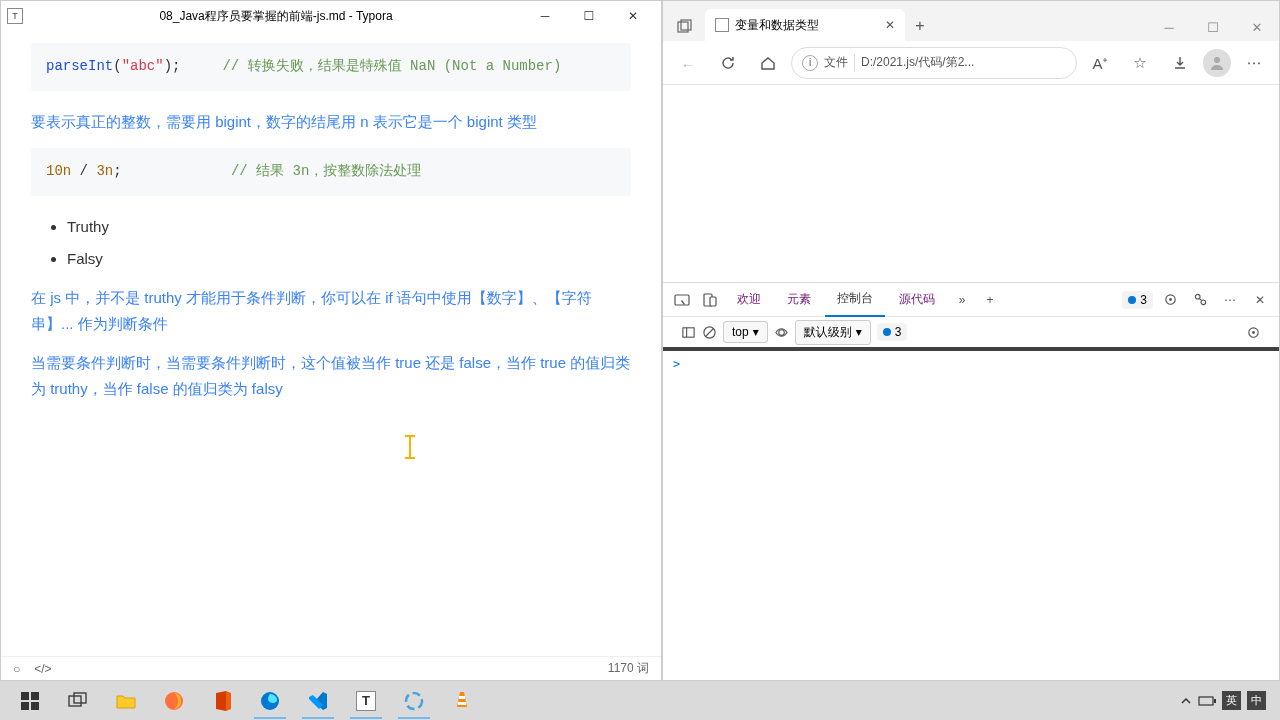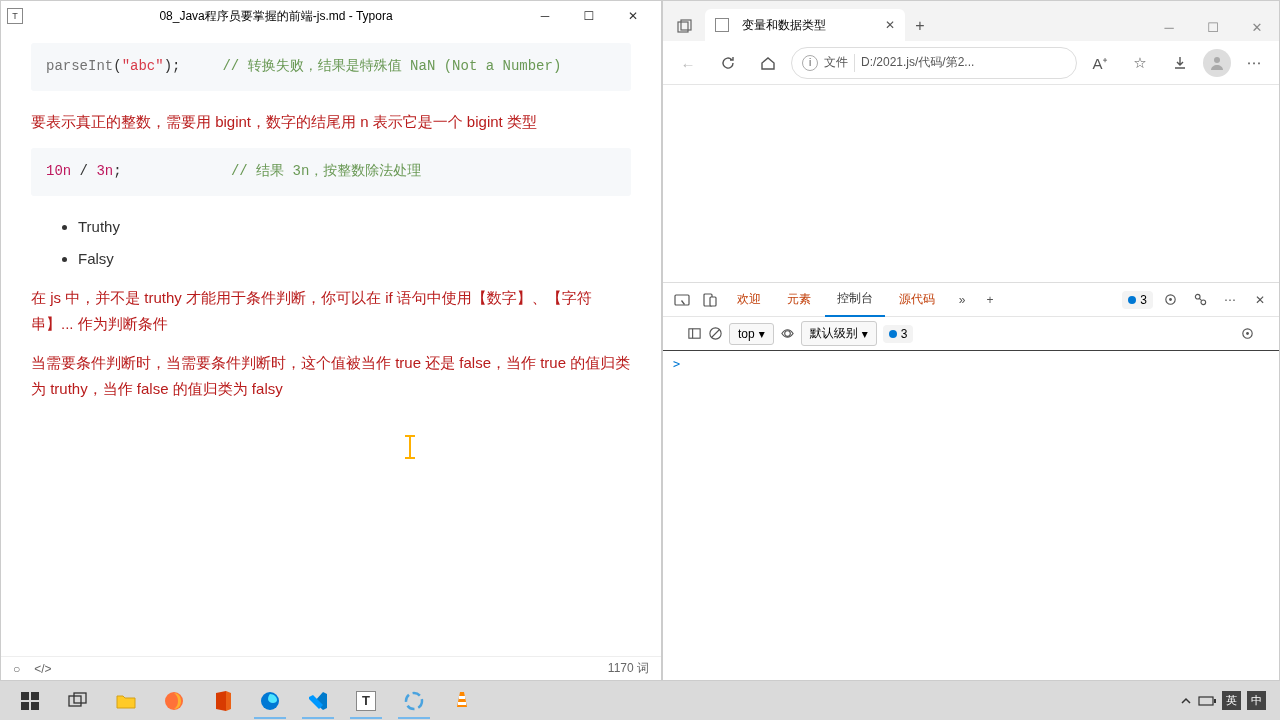--- a/index.html
+++ b/index.html
@@ -8,67 +8,67 @@
 
 .typora { position: absolute; left: 0; top: 0; width: 662px; height: 681px; background: #fff; border: 1px solid #ccc; display: flex; flex-direction: column; }
 .typora-title { height: 30px; display: flex; align-items: center; padding: 0 6px; font-size: 12px; }
 .typora-title .t-icon { width: 16px; height: 16px; margin-right: 6px; display: inline-flex; align-items: center; justify-content: center; border: 1px solid #888; font-size: 9px; color: #444; }
 .typora-title .title-text { flex: 1; text-align: center; }
 .typora-title .wbtn { width: 44px; height: 28px; display: flex; align-items: center; justify-content: center; cursor: pointer; font-size: 12px; color: #333; }
 .typora-menu { height: 26px; display: flex; align-items: center; padding: 0 6px; font-size: 13px; color: #333; gap: 8px; }
 .typora-menu span { padding: 2px 4px; cursor: pointer; }
 .typora-body { flex: 1; overflow: auto; padding: 0 30px 12px 30px; position: relative; font-size: 15px; color: #333; line-height: 1.7; }
 .codeblk { background: #f6f8fa; border-radius: 3px; padding: 12px 15px; font-family: Consolas, "Courier New", monospace; font-size: 14px; margin: 12px 0 18px 0; white-space: pre; overflow: hidden; }
-.codeblk .fn { color: #737373; }
+.codeblk .fn { color: #1d4ed8; }
 .codeblk .str { color: #d73a49; }
-.codeblk .num { color: #be185d; }
+.codeblk .num { color: #a16207; }
 .codeblk .cmt { color: #6a9955; }
 .codeblk .naN { color: #6a9955; }
-.para { margin: 14px 0; color: #b91c1c; }
+.para { margin: 14px 0; color: #3b82f6; }
 .h3 { font-size: 22px; font-weight: bold; margin: 28px 0 14px 0; display: flex; align-items: center; gap: 6px; }
 .star { color: #f5b301; font-size: 20px; }
-ul.blist { list-style: disc; margin-left: 47px; }
+ul.blist { list-style: disc; margin-left: 36px; }
 ul.blist li { margin: 6px 0; font-size: 15px; }
 .typora-status { height: 24px; border-top: 1px solid #eee; display: flex; align-items: center; padding: 0 12px; font-size: 12px; color: #666; }
 .typora-status .sp { flex: 1; }
 .cursor-caret { position: absolute; left: 408px; top: 406px; width: 2px; height: 20px; background: transparent; }
 .cursor-caret::before { content: ""; position: absolute; width: 2px; height: 20px; background: #ffb000; left: 0; top: 0; }
 .cursor-caret::after { content: ""; position: absolute; width: 10px; height: 2px; background: #ffb000; left: -4px; top: -2px; }
 .cursor-caret .bot { position: absolute; width: 10px; height: 2px; background: #ffb000; left: -4px; bottom: -2px; }
 
 
 .browser { position: absolute; left: 662px; top: 0; width: 618px; height: 681px; background: #fff; border: 1px solid #ccc; display: flex; flex-direction: column; }
 .br-tabs { height: 40px; background: #f3f3f3; display: flex; align-items: flex-end; padding-left: 8px; }
 .tabstrip-icon { width: 28px; height: 28px; display: flex; align-items: center; justify-content: center; color: #555; margin-right: 6px; }
-.br-tab { height: 32px; background: #fff; border-radius: 6px 6px 0 0; display: flex; align-items: center; padding: 0 10px; font-size: 12px; gap: 13px; min-width: 200px; margin-top: 8px; }
+.br-tab { height: 32px; background: #fff; border-radius: 6px 6px 0 0; display: flex; align-items: center; padding: 0 10px; font-size: 12px; gap: 6px; min-width: 200px; margin-top: 8px; }
 .br-tab .pg-icon { width: 14px; height: 14px; border: 1px solid #888; }
 .br-tab .close { margin-left: auto; cursor: pointer; color: #555; }
 .br-newtab { width: 30px; height: 30px; display: flex; align-items: center; justify-content: center; color: #555; cursor: pointer; font-size: 16px; margin-top: 6px; }
 .br-winbtns { margin-left: auto; display: flex; }
 .br-winbtns .wbtn { width: 44px; height: 28px; display: flex; align-items: center; justify-content: center; cursor: pointer; color: #888; }
 .br-toolbar { height: 44px; background: #fff; border-bottom: 1px solid #e5e5e5; display: flex; align-items: center; padding: 0 8px; gap: 6px; }
 .tbtn { width: 34px; height: 34px; display: flex; align-items: center; justify-content: center; color: #555; cursor: pointer; border-radius: 4px; font-size: 15px; }
 .tbtn.disabled { color: #bbb; cursor: default; }
 .addr { flex: 1; height: 32px; border: 1px solid #ddd; border-radius: 16px; display: flex; align-items: center; padding: 0 10px; gap: 6px; font-size: 12px; color: #555; overflow: hidden; }
 .addr .info-icon { width: 16px; height: 16px; border: 1px solid #aaa; border-radius: 50%; display: flex; align-items: center; justify-content: center; font-size: 10px; flex-shrink: 0; }
 .addr .divider { width: 1px; height: 18px; background: #ddd; flex-shrink: 0; }
 .addr .path { white-space: nowrap; overflow: hidden; text-overflow: ellipsis; }
 .avatar { width: 28px; height: 28px; border-radius: 50%; background: #ddd; display: flex; align-items: center; justify-content: center; color: #888; }
 .br-content { flex: 1; background: #fff; }
 
 
 .devtools { border-top: 1px solid #ddd; display: flex; flex-direction: column; height: 398px; background: #fff; }
 .dt-tabs { height: 34px; display: flex; align-items: center; padding: 0 6px; gap: 2px; border-bottom: 1px solid #e5e5e5; font-size: 12px; }
 .dt-tabs .dicon { width: 26px; height: 26px; display: flex; align-items: center; justify-content: center; color: #555; cursor: pointer; }
-.dt-tab { padding: 8px 12px; cursor: pointer; color: #c2410c; }
+.dt-tab { padding: 8px 12px; cursor: pointer; color: #701a75; }
 .dt-tab.active { color: #333; border-bottom: 2px solid #0078d4; }
 .dt-right { margin-left: auto; display: flex; align-items: center; gap: 4px; }
 .badge { display: flex; align-items: center; gap: 4px; background: #f3f3f3; border-radius: 4px; padding: 2px 6px; font-size: 12px; }
 .badge .dot { width: 8px; height: 8px; border-radius: 50%; background: #0078d4; }
-.dt-toolbar { height: 34px; display: flex; align-items: center; padding: 0 24px; gap: 6px; border-bottom: 1px solid #404040; font-size: 12px; }
+.dt-toolbar { height: 34px; display: flex; align-items: center; padding: 0 18px; gap: 6px; border-bottom: 4px solid #404040; font-size: 12px; }
 .ctx-sel { border: 1px solid #ccc; border-radius: 3px; padding: 3px 8px; display: flex; align-items: center; gap: 4px; cursor: pointer; background: #f8f8f8; }
 .filter-inp { flex: 1; height: 24px; border: none; border-bottom: 1px solid transparent; padding: 0 6px; font-size: 12px; color: #999; outline: none; }
 .dt-console { flex: 1; padding: 6px 10px; font-family: Consolas, monospace; font-size: 12px; color: #0078d4; }
 
 
 .taskbar { position: absolute; left: 0; bottom: 0; width: 1280px; height: 39px; background: #dadada; display: flex; align-items: center; padding: 0 6px; }
 .task-item { width: 48px; height: 36px; display: flex; align-items: center; justify-content: center; cursor: pointer; position: relative; }
 .task-item.active::after { content: ""; position: absolute; bottom: 0; left: 8px; right: 8px; height: 2px; background: #76b9ed; }
 .task-item .ico { width: 22px; height: 22px; display: flex; align-items: center; justify-content: center; }
 .task-right { margin-left: auto; display: flex; align-items: center; gap: 6px; padding-right: 8px; font-size: 12px; }

